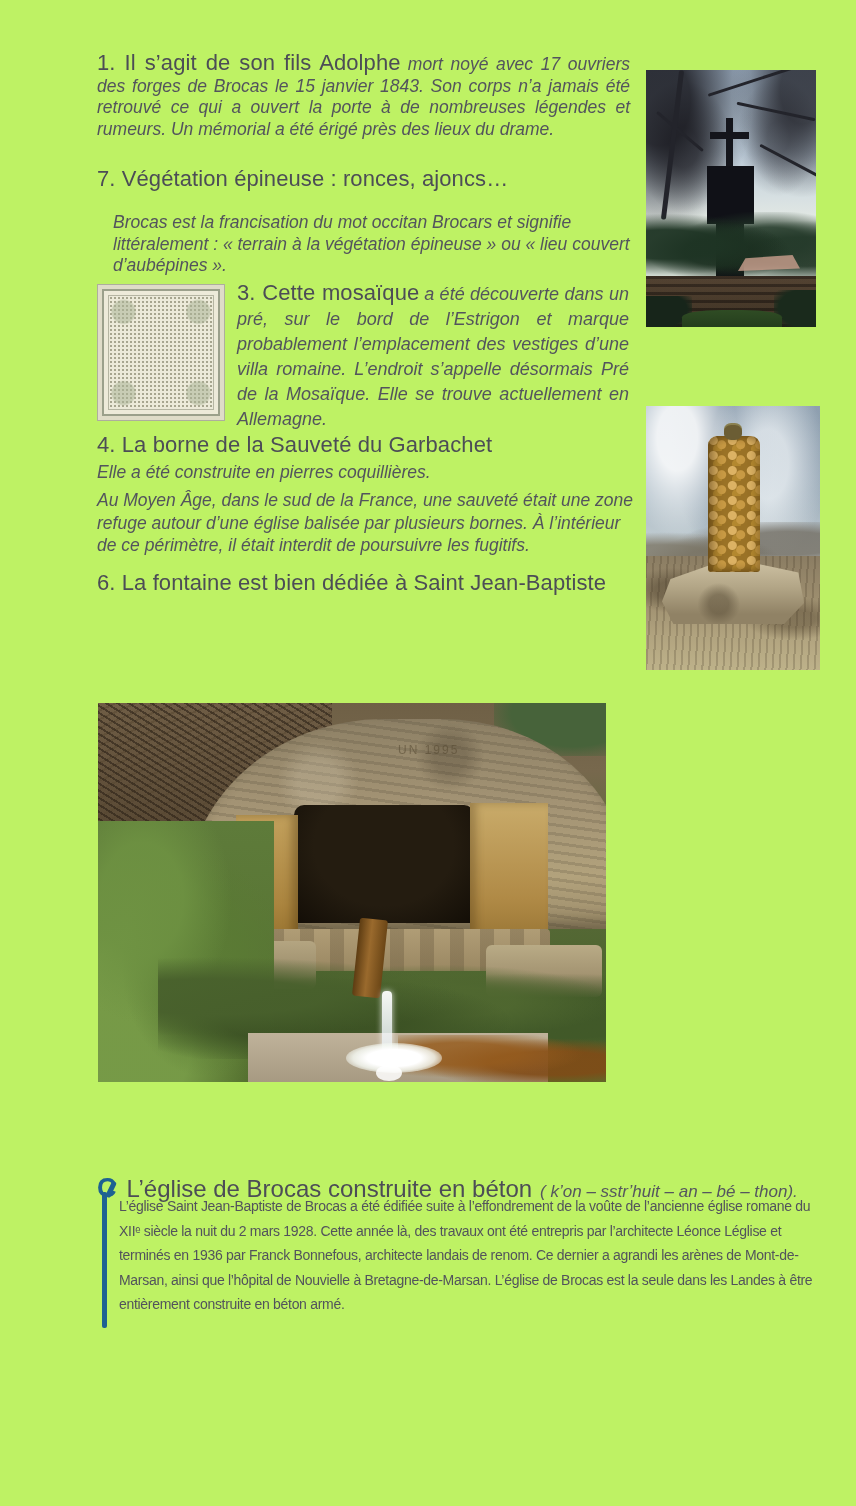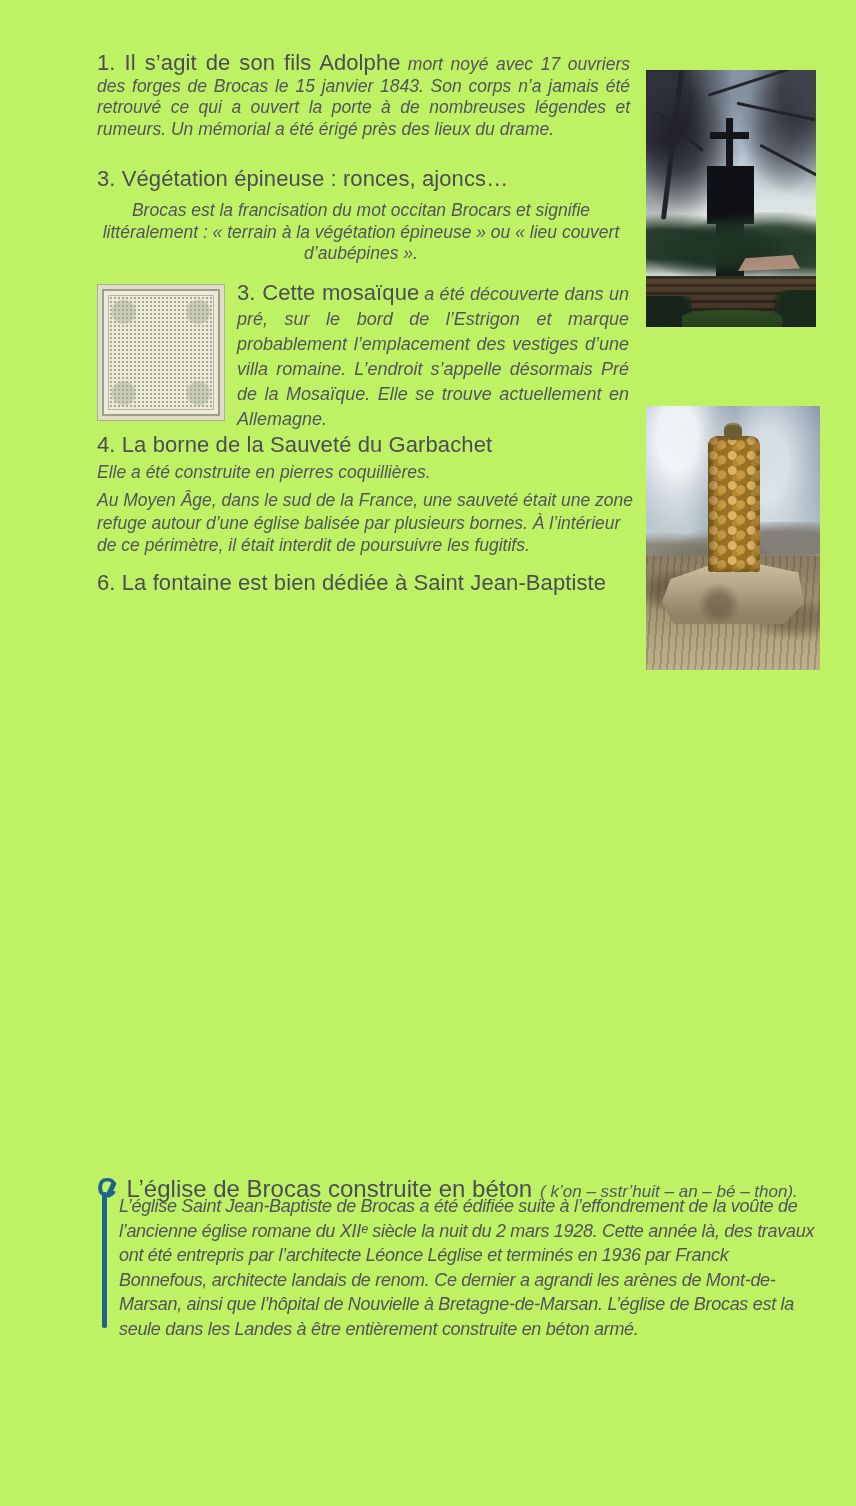--- a/index.html
+++ b/index.html
@@ -133,31 +133,31 @@
   .fon-splash{position:absolute;left:248px;top:340px;width:96px;height:30px;border-radius:50%;
     background:radial-gradient(ellipse at 50% 50%, #ffffff 0 40%, rgba(244,248,242,.85) 60%, rgba(244,248,242,0) 85%);}
   .fon-splash2{position:absolute;left:278px;top:362px;width:26px;height:16px;border-radius:50%;background:rgba(255,255,255,.85);}
   
   .c-letter{font-weight:700;font-size:27px;color:#1e6292;margin-right:10px;}
   .c-heading{font-size:24px;color:#4c4d56;}
   .c-phonetic{font-style:italic;font-size:17px;color:#55565f;margin-left:8px;margin-top:36px;}
   .c-row{display:flex;align-items:baseline;white-space:nowrap;}
   .qbar{background:#1e6292;border-radius:2px;}
   .qbar::before{content:'';position:absolute;top:-13px;left:3px;width:5px;height:17px;background:#1e6292;border-radius:2px;transform:rotate(26deg);transform-origin:bottom left;}
-  .quote{font-style:italic;font-size:18px;letter-spacing:-0.3px;color:#52535c;line-height:24.5px;}
+  .quote{font-size:14px;letter-spacing:-0.3px;color:#52535c;line-height:24.5px;}
 </style>
 </head>
 <body>
 
 <div class="page">
 
   <p class="abs para" style="left:97px;top:52px;width:533px;margin:0;"><span class="runin-h">1. Il s’agit de son fils Adolphe</span> <span class="it">mort noyé avec 17 ouvriers des forges de Brocas le 15 janvier 1843. Son corps n’a jamais été retrouvé ce qui a ouvert la porte à de nombreuses légendes et rumeurs. Un mémorial a été érigé près des lieux du drame.</span></p>
 
-  <div class="abs h" style="left:97px;top:166px;">3. Végétation épineuse : ronces, ajoncs…</div>
-  <p class="abs para-left it" style="left:97px;top:196px;width:520px;margin:4px;text-align:center;">Brocas est la francisation du mot occitan Brocars et signifie littéralement : « terrain à la végétation épineuse » ou « lieu couvert d’aubépines ».</p>
+  <div class="abs h" style="left:97px;top:166px;">7. Végétation épineuse : ronces, ajoncs…</div>
+  <p class="abs para-left it" style="left:97px;top:196px;width:520px;margin:16px;">Brocas est la francisation du mot occitan Brocars et signifie littéralement : « terrain à la végétation épineuse » ou « lieu couvert d’aubépines ».</p>
 
   <div class="abs photo mosaic" style="left:97px;top:284px;width:126px;height:135px;">
     <div class="mos-frame"></div>
     <div class="mos-inner"></div>
   </div>
   <p class="abs para" style="left:237px;top:280px;width:392px;margin:0;line-height:25px;"><span class="runin-h">3. Cette mosaïque</span> <span class="it" style="font-size:18px;">a été découverte dans un pré, sur le bord de l’Estrigon et marque probablement l’emplacement des vestiges d’une villa romaine. L’endroit s’appelle désormais Pré de la Mosaïque. Elle se trouve actuellement en Allemagne.</span></p>
 
   <div class="abs h" style="left:97px;top:432px;">4. La borne de la Sauveté du Garbachet</div>
   <p class="abs para-left it" style="left:97px;top:489px;width:540px;margin:0;line-height:22.5px;">Au Moyen Âge, dans le sud de la France, une sauveté était une zone refuge autour d’une église balisée par plusieurs bornes. À l’intérieur de ce périmètre, il était interdit de poursuivre les fugitifs.</p>
   <p class="abs para-left it" style="left:97px;top:462px;width:540px;margin:0;">Elle a été construite en pierres coquillières.</p>
@@ -186,20 +186,41 @@
 
   <div class="abs photo" style="left:646px;top:406px;width:174px;height:264px;">
     <div class="bor-sky"></div>
     <div class="bor-trees"></div>
     <div class="bor-ground"></div>
     <div class="bor-base"></div>
     <div class="bor-col"></div>
     <div class="bor-knob"></div>
   </div>
 
+  <div class="abs photo" style="left:98px;top:703px;width:508px;height:379px;">
+    <div class="fon-base"></div>
+    <div class="fon-branches"></div>
+    <div class="fon-topgreen"></div>
+    <div class="fon-arch"></div>
+    <div class="fon-inscription">UN 1995</div>
+    <div class="fon-opening"></div>
+    <div class="fon-pillar-l"></div>
+    <div class="fon-pillar-r"></div>
+    <div class="fon-ledge"></div>
+    <div class="fon-ledge-l"></div>
+    <div class="fon-ledge-r"></div>
+    <div class="fon-grass-l"></div>
+    <div class="fon-moss"></div>
+    <div class="fon-bottom"></div>
+    <div class="fon-rust"></div>
+    <div class="fon-spout"></div>
+    <div class="fon-water"></div>
+    <div class="fon-splash"></div>
+    <div class="fon-splash2"></div>
+  </div>
 
   <div class="abs c-row" style="left:97px;top:1146px;">
     <span class="c-letter">C</span>
     <span class="c-heading">L’église de Brocas construite en béton</span>
     <span class="c-phonetic">( k’on – sstr’huit – an – bé – thon).</span>
   </div>
 
   <div class="abs qbar" style="left:102px;top:1192px;width:5px;height:136px;"></div>
   <p class="abs quote" style="left:119px;top:1194px;width:700px;margin:0;">L’église Saint Jean-Baptiste de Brocas a été édifiée suite à l’effondrement de la voûte de l’ancienne église romane du XIIᵉ siècle la nuit du 2 mars 1928. Cette année là, des travaux ont été entrepris par l’architecte Léonce Léglise et terminés en 1936 par Franck Bonnefous, architecte landais de renom. Ce dernier a agrandi les arènes de Mont-de-Marsan, ainsi que l’hôpital de Nouvielle à Bretagne-de-Marsan. L’église de Brocas est la seule dans les Landes à être entièrement construite en béton armé.</p>
 

